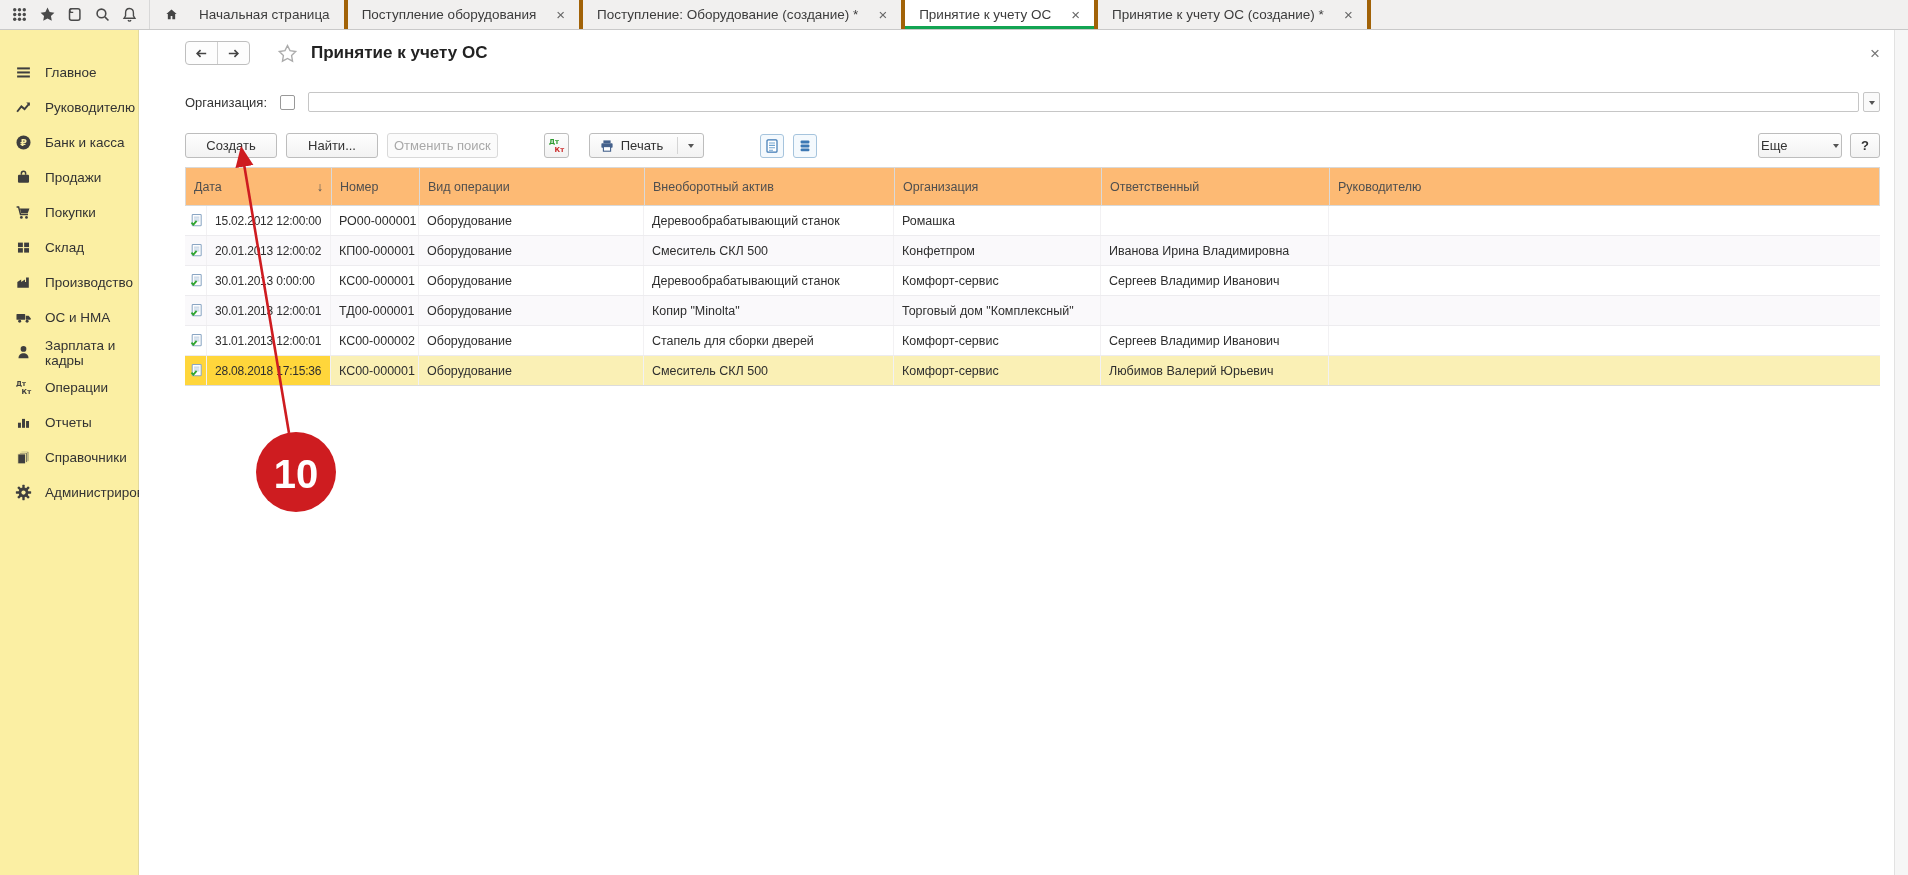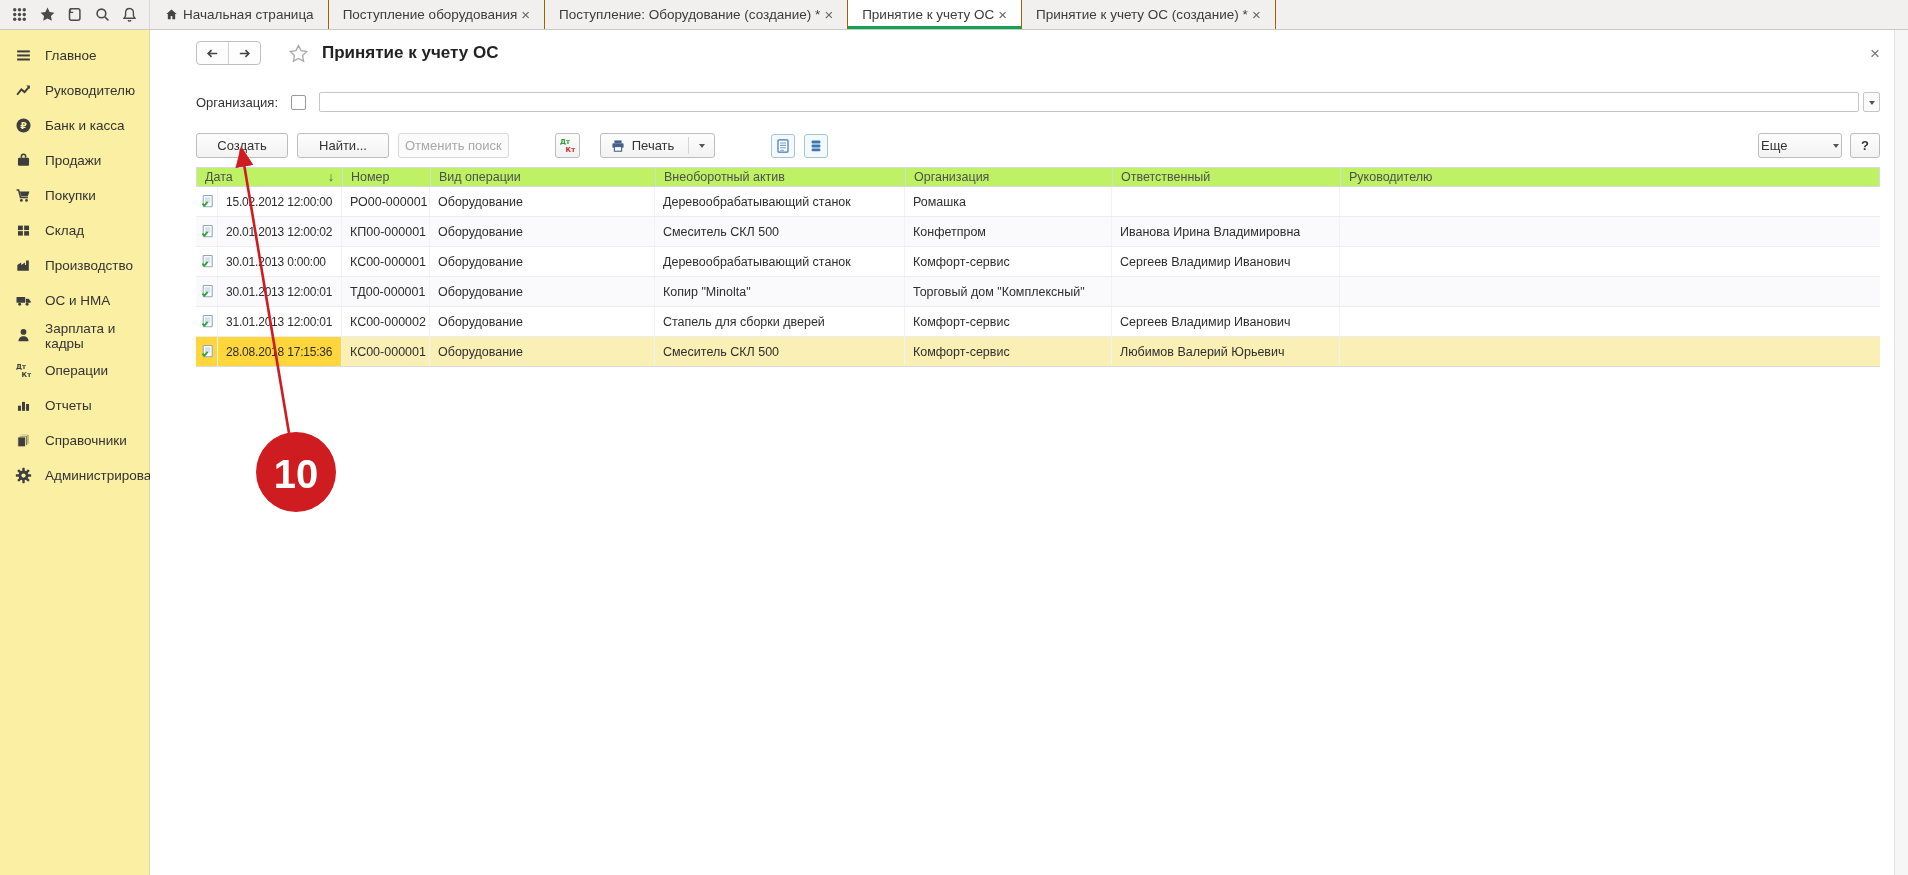--- a/index.html
+++ b/index.html
@@ -6,29 +6,29 @@
   body{width:1908px;height:875px;overflow:hidden;position:relative;background:#fff;
        font-family:"Liberation Sans","DejaVu Sans",sans-serif;color:#333}
   .ic svg{width:100%;height:100%;display:block}
 
   
   .topbar{display:flex;height:30px;background:#F1F0EF;border-bottom:1px solid #C9C9C9;box-sizing:border-box}
   .quick{width:150px;flex:none;display:flex;align-items:center;justify-content:space-between;
          padding:0 11px;box-sizing:border-box;border-right:1px solid #D8D8D8}
   .qicon{width:17px;height:17px;color:#4A4A4A;cursor:pointer}
   .tabbar{display:flex;flex:1;overflow:hidden}
-  .tab{display:flex;align-items:center;gap:4px;padding:0 14px;font-size:13.5px;color:#3C3C3C;
-       border-right:1px solid #a16207;white-space:nowrap;cursor:default}
+  .tab{display:flex;align-items:center;gap:20px;padding:0 14px;font-size:13.5px;color:#3C3C3C;
+       border-right:4px solid #a16207;white-space:nowrap;cursor:default}
   .tab.active{background:#FFFFFF;box-shadow:inset 0 -3px 0 var(--tab_green,#12A452)}
   .tab .tab-ic{width:15px;height:15px;color:#444;flex:none}
   .tab-close{color:#666;font-size:15px;line-height:1}
 
   
   .layout{display:flex;height:845px}
-  .sidebar{width:150px;flex:none;background:var(--sidebar_bg,#FBEFA3);padding-top:8px;box-sizing:border-box;
+  .sidebar{width:139px;flex:none;background:var(--sidebar_bg,#FBEFA3);padding-top:25px;box-sizing:border-box;
            border-right:1px solid #E3DA9E}
   .side-item{display:flex;align-items:center;gap:13px;height:35px;padding-left:15px;font-size:13.5px;color:#333;cursor:pointer}
   .side-ic{width:17px;height:17px;color:#3E3E3E;flex:none}
   .main{flex:1;position:relative;background:#fff;padding:8px 28px 0 46px;box-sizing:border-box}
   .vscroll{position:absolute;top:0;right:0;bottom:0;width:13px;background:#F6F6F6;border-left:1px solid #E2E2E2}
 
   
   .title-row{display:flex;align-items:center;height:30px;margin-bottom:24px}
   .navgroup{display:flex;border:1px solid #BFBFBF;border-radius:4px;overflow:hidden;background:#FDFDFD}
   .navbtn{width:31px;height:22px;display:flex;align-items:center;justify-content:center;cursor:pointer}
@@ -63,21 +63,21 @@
   .iconbtn-blue{width:24px;height:24px;box-sizing:border-box;border:1px solid #A6C4DD;border-radius:3px;
                 background:#F4F9FD;display:flex;align-items:center;justify-content:center;margin-right:9px;cursor:pointer}
   .iconbtn-blue .ic{width:16px;height:16px}
   .gap-blue{margin-left:47px}
   .spacer{flex:1}
   .btn.more{min-width:84px;justify-content:space-between;padding:0 2px;margin-right:8px}
   .btn.help{min-width:30px;padding:0;margin-right:0;font-weight:bold}
 
   
   .grid{margin-top:9px;font-size:12.5px}
-  .thead{display:flex;height:20px;background:#bef264;border:1px solid #D9D9D9;box-sizing:border-box;color:#4F4F4F}
+  .thead{display:flex;height:39px;background:#fdba74;border:1px solid #D9D9D9;box-sizing:border-box;color:#4F4F4F}
   .th{display:flex;align-items:center;justify-content:space-between;padding:0 8px;border-right:1px solid #D9D9D9;
       box-sizing:border-box;white-space:nowrap;overflow:hidden;cursor:pointer}
   .th:last-child{border-right:none}
   .sort{color:#555;margin-left:6px}
   .tr{display:flex;height:29px;border-bottom:1px solid #EDECEF;cursor:pointer}
   .tr:nth-child(even){background:#FAF9FB}
   .td{display:flex;align-items:center;padding:0 8px;border-right:1px solid #F2F1F3;box-sizing:border-box;
       white-space:nowrap;overflow:hidden;color:#2E2E2E}
   .c-icon{width:22px;padding:0 2px 0 4px}
   .c-icon .ic{width:15px;height:15px}

